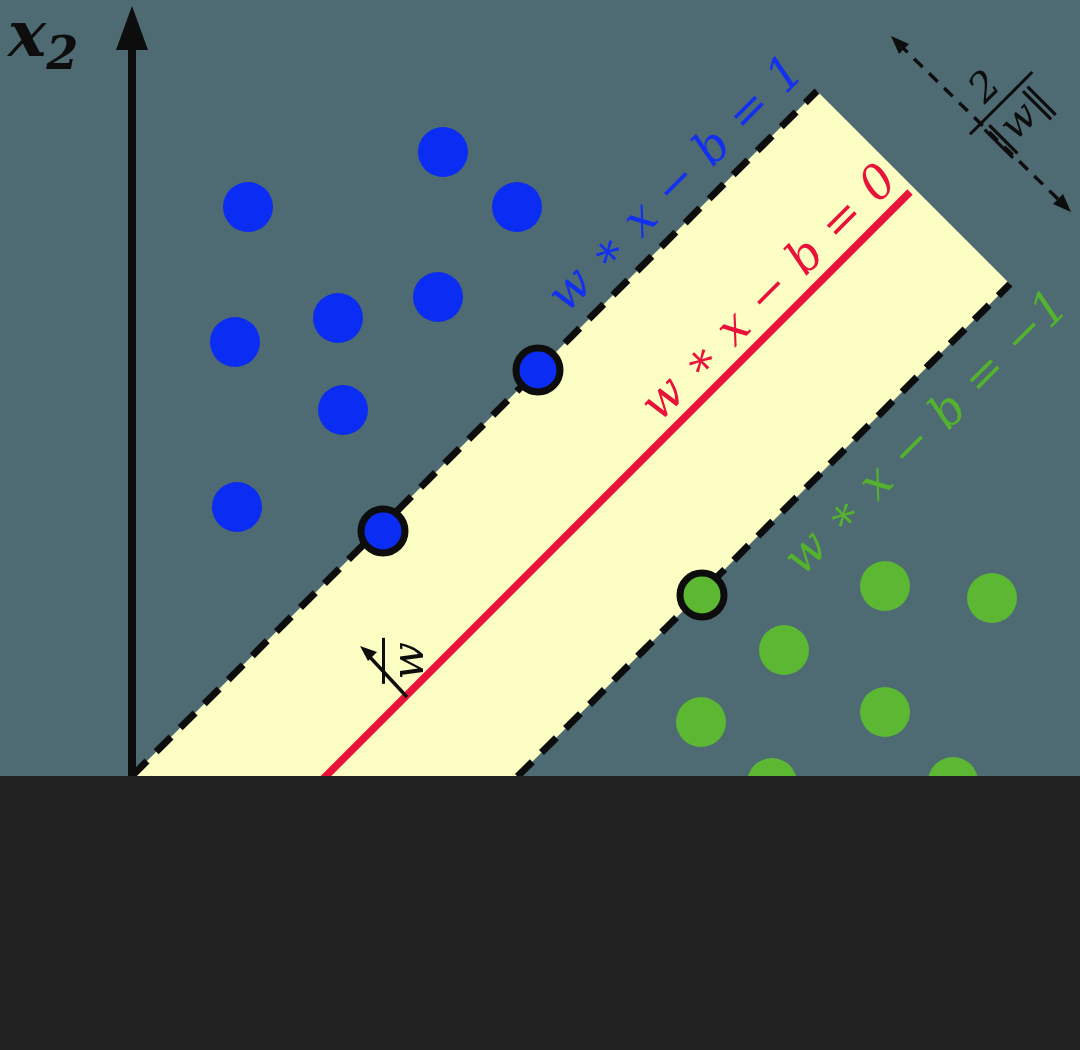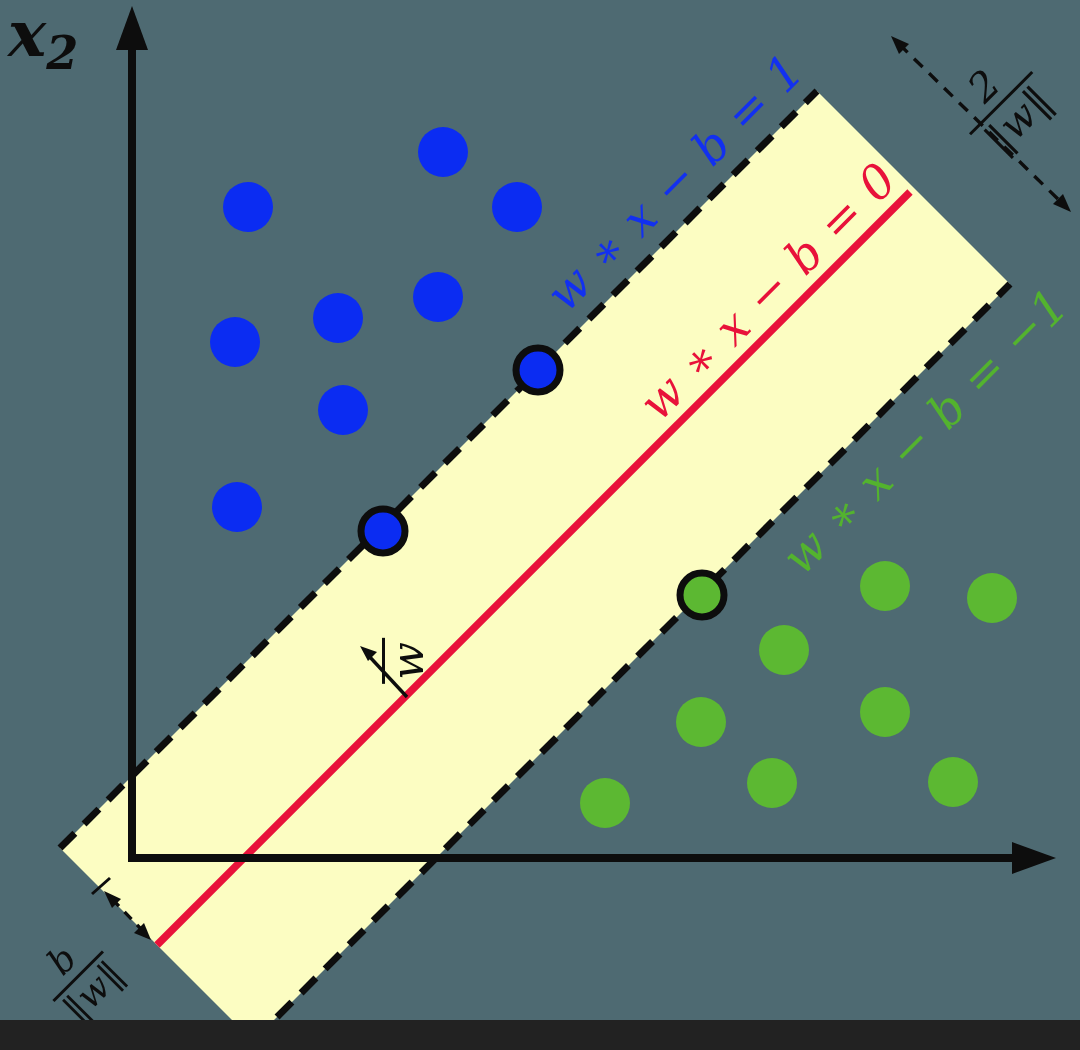--- a/index.html
+++ b/index.html
@@ -1,17 +1,17 @@
 <!DOCTYPE html>
 <html><head>
 <meta charset="utf-8">
 <style>
   html,body{margin:0;padding:0;background:#222;}
   .stage{
-    position:relative;width:1080px;height:1020px;overflow:hidden;
+    position:relative;width:1080px;height:776px;overflow:hidden;
     font-family:"DejaVu Serif","DejaVu Sans",serif;
   }
   .stage svg{position:absolute;left:0;top:0;}
   .txt{position:absolute;white-space:nowrap;font-style:italic;line-height:1;}
   .axis-label{font-size:64px;color:#0d0d0d;font-weight:bold;}
   .axis-label .sub{font-size:0.72em;vertical-align:-0.28em;}
   .eq{
     font-size:47px;letter-spacing:1px;
     transform:translate(-50%,-50%) rotate(-45deg);
   }

